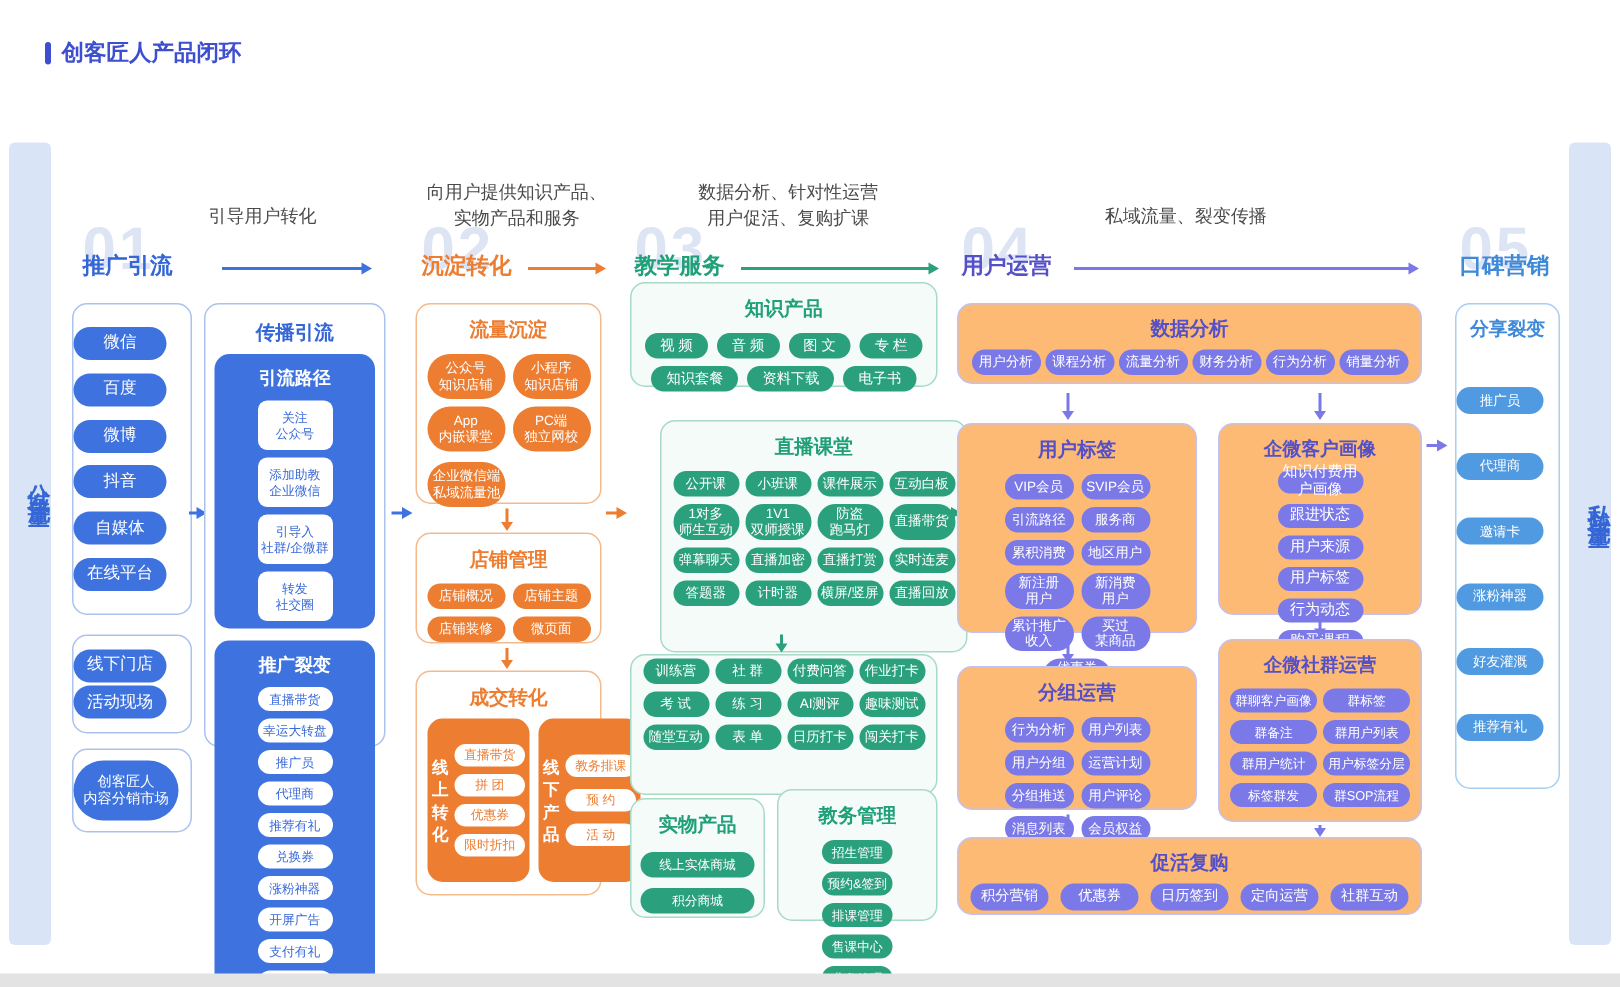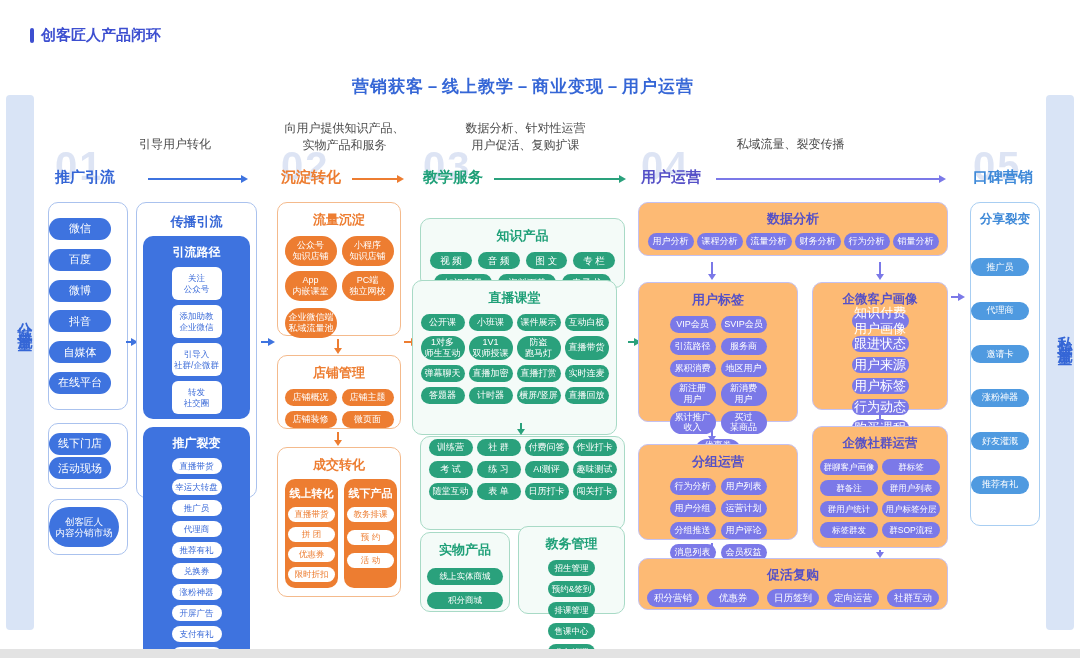--- a/index.html
+++ b/index.html
@@ -68,28 +68,28 @@
   
   #box-sink{left:277px;top:202px;width:124px;height:134px}
   #box-sink .pillwrap{gap:5px;padding:2px 6px}
   #box-sink .pill{width:52px;height:30px;font-size:9px}
   #sink-wide{display:inline-flex;width:110px;height:24px;font-size:9.5px;margin:5px 0 0 7px}
   #box-shop{left:277px;top:355px;width:124px;height:74px}
   #box-shop .pillwrap{gap:5px;padding:2px 6px}
   #box-shop .pill{width:52px;height:17px;font-size:9px}
   #box-deal{left:277px;top:447px;width:124px;height:150px;display:flex;flex-direction:column;padding-bottom:8px}
   .deal-row{display:flex;gap:6px;padding:0 7px;flex:1}
-  .orangebox{background:#ed7d31;border-radius:10px;padding:5px 3px;flex:1;display:flex;flex-direction:column;align-items:center;gap:4px}
+  .orangebox{background:#ed7d31;border-radius:10px;padding:5px 3px;flex:1;display:flex;flex-direction:row;align-items:center;gap:4px}
   .orangebox .btitle{color:#fff;font-size:11px;font-weight:bold;padding:2px 0}
   .orangebox .pill{width:47px;height:15px;font-size:8.5px}
   
-  #box-knowledge{left:420px;top:218px;width:205px;height:70px}
+  #box-knowledge{left:420px;top:188px;width:205px;height:70px}
   #box-knowledge .pillwrap{gap:5px 6px;padding:2px 8px}
   #box-knowledge .pill{height:17px;font-size:9.5px;padding:0 10px}
-  #box-live{left:412px;top:280px;width:205px;height:155px}
+  #box-live{left:440px;top:280px;width:205px;height:155px}
   #box-live .pillwrap{gap:5px 4px;padding:2px 7px}
   #box-live .pill{width:44px;min-height:17px;font-size:9px;padding:1px 0}
   #box-supervise{left:420px;top:436px;width:205px;height:94px}
   #box-supervise .pillwrap{gap:5px 4px;padding:2px 7px}
   #box-supervise .pill{width:44px;height:17px;font-size:9px}
   #box-physical{left:420px;top:532px;width:90px;height:80px}
   #box-physical .pillwrap{flex-direction:row;align-items:center;gap:7px;padding-top:4px}
   #box-physical .pill{width:76px;height:17px;font-size:8.5px}
   #box-edu{left:518px;top:526px;width:107px;height:88px}
   #box-edu .pillwrap{gap:5px 4px;padding:2px 4px}
@@ -98,21 +98,21 @@
   #box-analysis{left:638px;top:202px;width:310px;height:54px}
   #box-analysis .ptitle{padding:7px 0 5px}
   #box-analysis .pillwrap{gap:3px}
   #box-analysis .pill{width:46px;height:17px;font-size:9px}
   #box-tags{left:638px;top:282px;width:160px;height:140px}
   #box-tags .pillwrap{gap:5px;padding:2px 6px}
   #box-tags .pill{width:46px;min-height:17px;font-size:9px;padding:1px 0}
   #box-portrait{left:812px;top:282px;width:136px;height:128px}
   #box-portrait .ptitle{font-size:12.5px}
   #box-portrait .pillwrap{gap:5px;padding:2px 10px}
-  #box-portrait .pill{width:57px;height:16px;font-size:13px}
+  #box-portrait .pill{width:57px;height:16px;font-size:10px}
   #portrait-wide{display:block;margin:0 auto 5px;width:120px;height:16px;font-size:8.5px;display:flex;align-items:center;justify-content:center}
   #box-group{left:638px;top:444px;width:160px;height:96px}
   #box-group .pillwrap{gap:5px;padding:2px 6px}
   #box-group .pill{width:46px;height:17px;font-size:9px}
   #box-community{left:812px;top:426px;width:136px;height:122px}
   #box-community .ptitle{font-size:12.5px}
   #box-community .pillwrap{gap:5px 4px;padding:2px 5px}
   #box-community .pill{width:58px;height:16px;font-size:8.5px}
   #box-repurchase{left:638px;top:558px;width:310px;height:52px}
   #box-repurchase .ptitle{padding:7px 0 5px}
@@ -127,21 +127,20 @@
 </style>
 </head>
 <body>
 
 <div id="canvas">
 
   <div class="app-title">
     <span class="bar"></span>
     <span class="txt">创客匠人产品闭环</span>
   </div>
-  <div class="subtitle">营销获客－线上教学－商业变现－用户运营</div>
 
   <div class="band" style="left:6px"></div>
   <div class="band" style="left:1046px"></div>
   <div class="band-label" style="left:6px;top:310px">公域流量</div>
   <div class="band-label" style="left:1046px;top:324px">私域流量</div>
 
   <div class="note" style="left:95px;top:136px;width:160px">引导用户转化</div>
   <div class="note" style="left:262px;top:120px;width:165px">
     <span>向用户提供知识产品、</span>
     <span>实物产品和服务</span>

